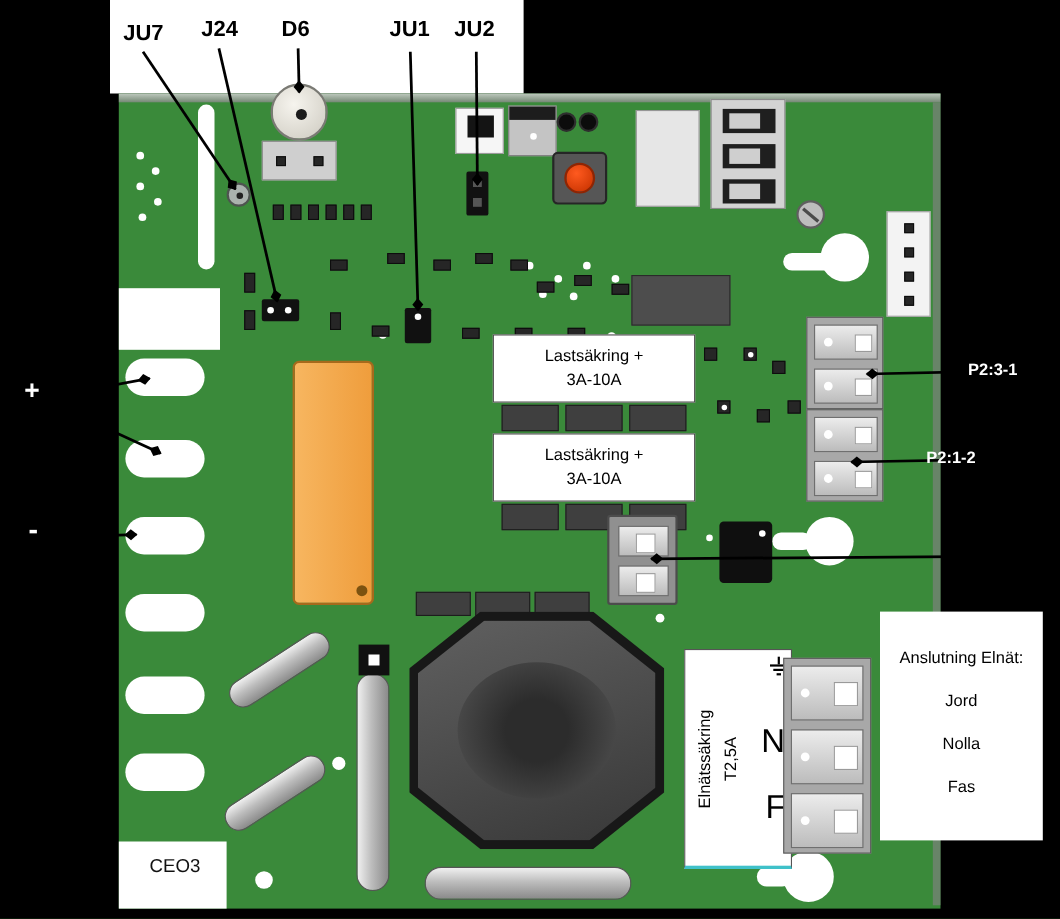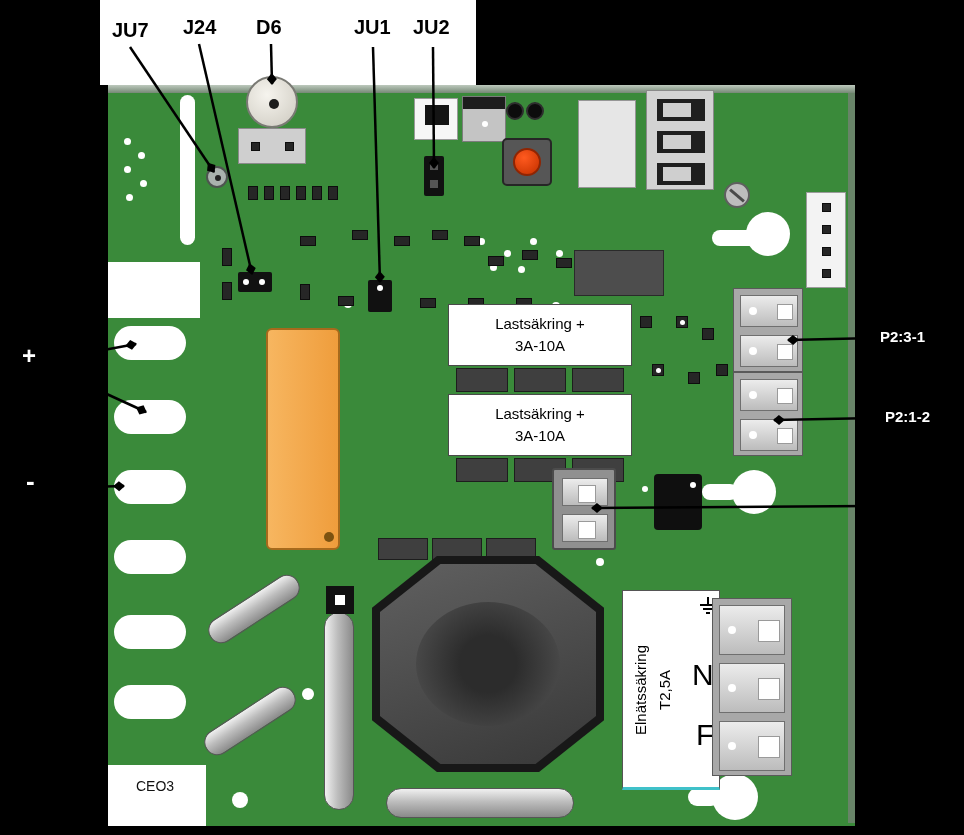--- a/index.html
+++ b/index.html
@@ -35,21 +35,21 @@
 
   <div class="abs" style="left:180px;top:95px;width:15px;height:150px;background:#fff;border-radius:8px;"></div>
   <div class="abs" style="left:108px;top:262px;width:92px;height:56px;background:#fff;"></div>
   <div class="abs oval" style="left:114px;top:326px;width:72px;height:34px;"></div>
   <div class="abs oval" style="left:114px;top:400px;width:72px;height:34px;"></div>
   <div class="abs oval" style="left:114px;top:470px;width:72px;height:34px;"></div>
   <div class="abs oval" style="left:114px;top:540px;width:72px;height:34px;"></div>
   <div class="abs oval" style="left:114px;top:615px;width:72px;height:34px;"></div>
   <div class="abs oval" style="left:114px;top:685px;width:72px;height:34px;"></div>
   <div class="abs" style="left:108px;top:765px;width:98px;height:61px;background:#fff;"></div>
-  <div class="abs" style="left:136px;top:778px;font-size:14px;color:#111;">CEO3</div>
+  <div class="abs" style="left:136px;top:778px;font-size:17px;color:#111;">CEO3</div>
 
   <div class="abs dot" style="left:124px;top:138px;width:7px;height:7px;"></div>
   <div class="abs dot" style="left:138px;top:152px;width:7px;height:7px;"></div>
   <div class="abs dot" style="left:124px;top:166px;width:7px;height:7px;"></div>
   <div class="abs dot" style="left:140px;top:180px;width:7px;height:7px;"></div>
   <div class="abs dot" style="left:126px;top:194px;width:7px;height:7px;"></div>
   <div class="abs dot" style="left:478px;top:238px;width:7px;height:7px;"></div>
   <div class="abs dot" style="left:504px;top:250px;width:7px;height:7px;"></div>
   <div class="abs dot" style="left:530px;top:238px;width:7px;height:7px;"></div>
   <div class="abs dot" style="left:556px;top:250px;width:7px;height:7px;"></div>
@@ -258,20 +258,27 @@
   <div class="abs whitebox" style="left:448px;top:304px;width:184px;height:62px;">
     <div>Lastsäkring +</div>
     <div>3A-10A</div>
   </div>
   <div class="abs whitebox" style="left:448px;top:394px;width:184px;height:62px;">
     <div>Lastsäkring +</div>
     <div>3A-10A</div>
   </div>
 
 
+  <div class="abs" style="left:800px;top:556px;width:148px;height:208px;background:#fff;display:flex;flex-direction:column;
+              align-items:center;padding-top:34px;gap:22px;font-size:15px;color:#000;">
+    <div>Anslutning Elnät:</div>
+    <div>Jord</div>
+    <div>Nolla</div>
+    <div>Fas</div>
+  </div>
 
   <svg class="abs" width="964" height="835" style="left:0;top:0;pointer-events:none;">
     <defs>
       <marker id="dia" viewBox="0 0 14 14" refX="12" refY="7" markerWidth="14" markerHeight="14" markerUnits="userSpaceOnUse" orient="auto">
         <path d="M1,7 L7,2 L13,7 L7,12 Z" fill="#000"></path>
       </marker>
     </defs>
     <line x1="130" y1="47" x2="214" y2="172" stroke="#000" stroke-width="2.5" marker-end="url(#dia)"></line>
     <line x1="199" y1="44" x2="252" y2="274" stroke="#000" stroke-width="2.5" marker-end="url(#dia)"></line>
     <line x1="271" y1="44" x2="272" y2="84" stroke="#000" stroke-width="2.5" marker-end="url(#dia)"></line>
@@ -288,15 +295,15 @@
   <div class="abs callout-label" style="left:112px;top:19px;">JU7</div>
   <div class="abs callout-label" style="left:183px;top:16px;">J24</div>
   <div class="abs callout-label" style="left:256px;top:16px;">D6</div>
   <div class="abs callout-label" style="left:354px;top:16px;">JU1</div>
   <div class="abs callout-label" style="left:413px;top:16px;">JU2</div>
 
   <div class="abs wlabel" style="left:22px;top:342px;font-size:24px;font-weight:bold;">+</div>
   <div class="abs wlabel" style="left:26px;top:466px;font-size:26px;font-weight:bold;">-</div>
 
   <div class="abs wlabel" style="left:880px;top:328px;font-size:15px;font-weight:bold;">P2:3-1</div>
-  <div class="abs wlabel" style="left:885px;top:408px;font-size:15px;font-weight:bold;">P2:1-2</div>
+  <div class="abs wlabel" style="left:842px;top:408px;font-size:15px;font-weight:bold;">P2:1-2</div>
 
 </div>
 
 </body></html>

